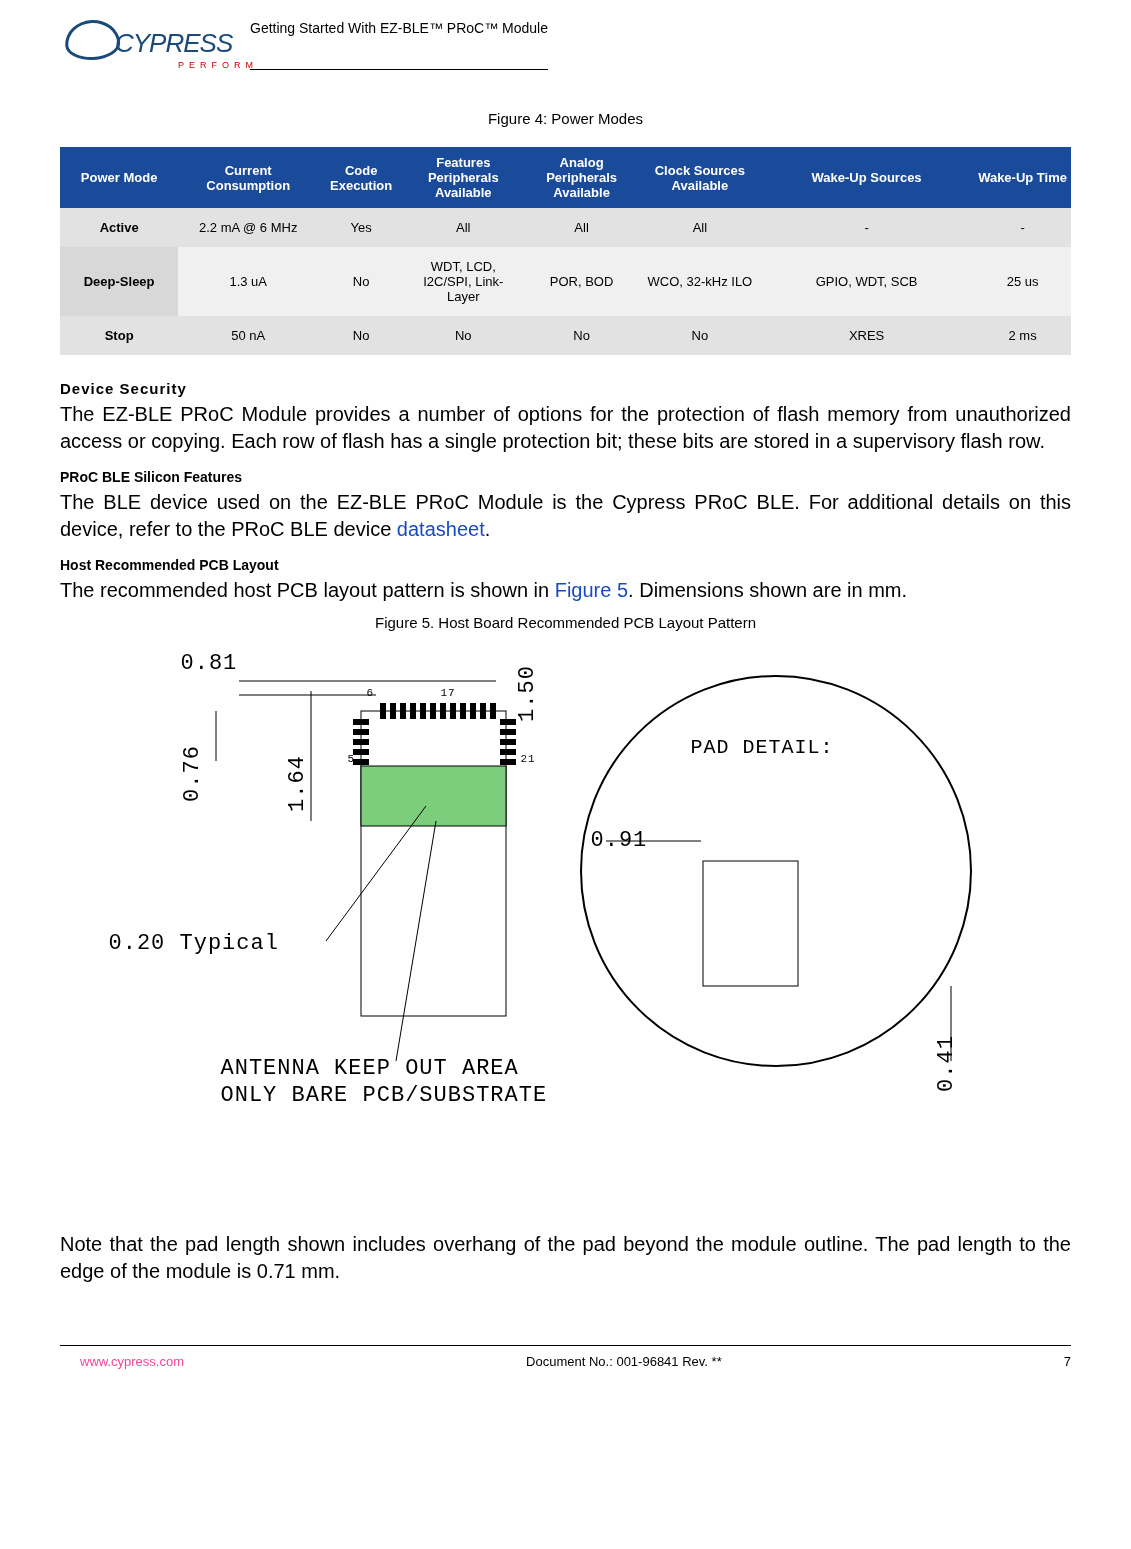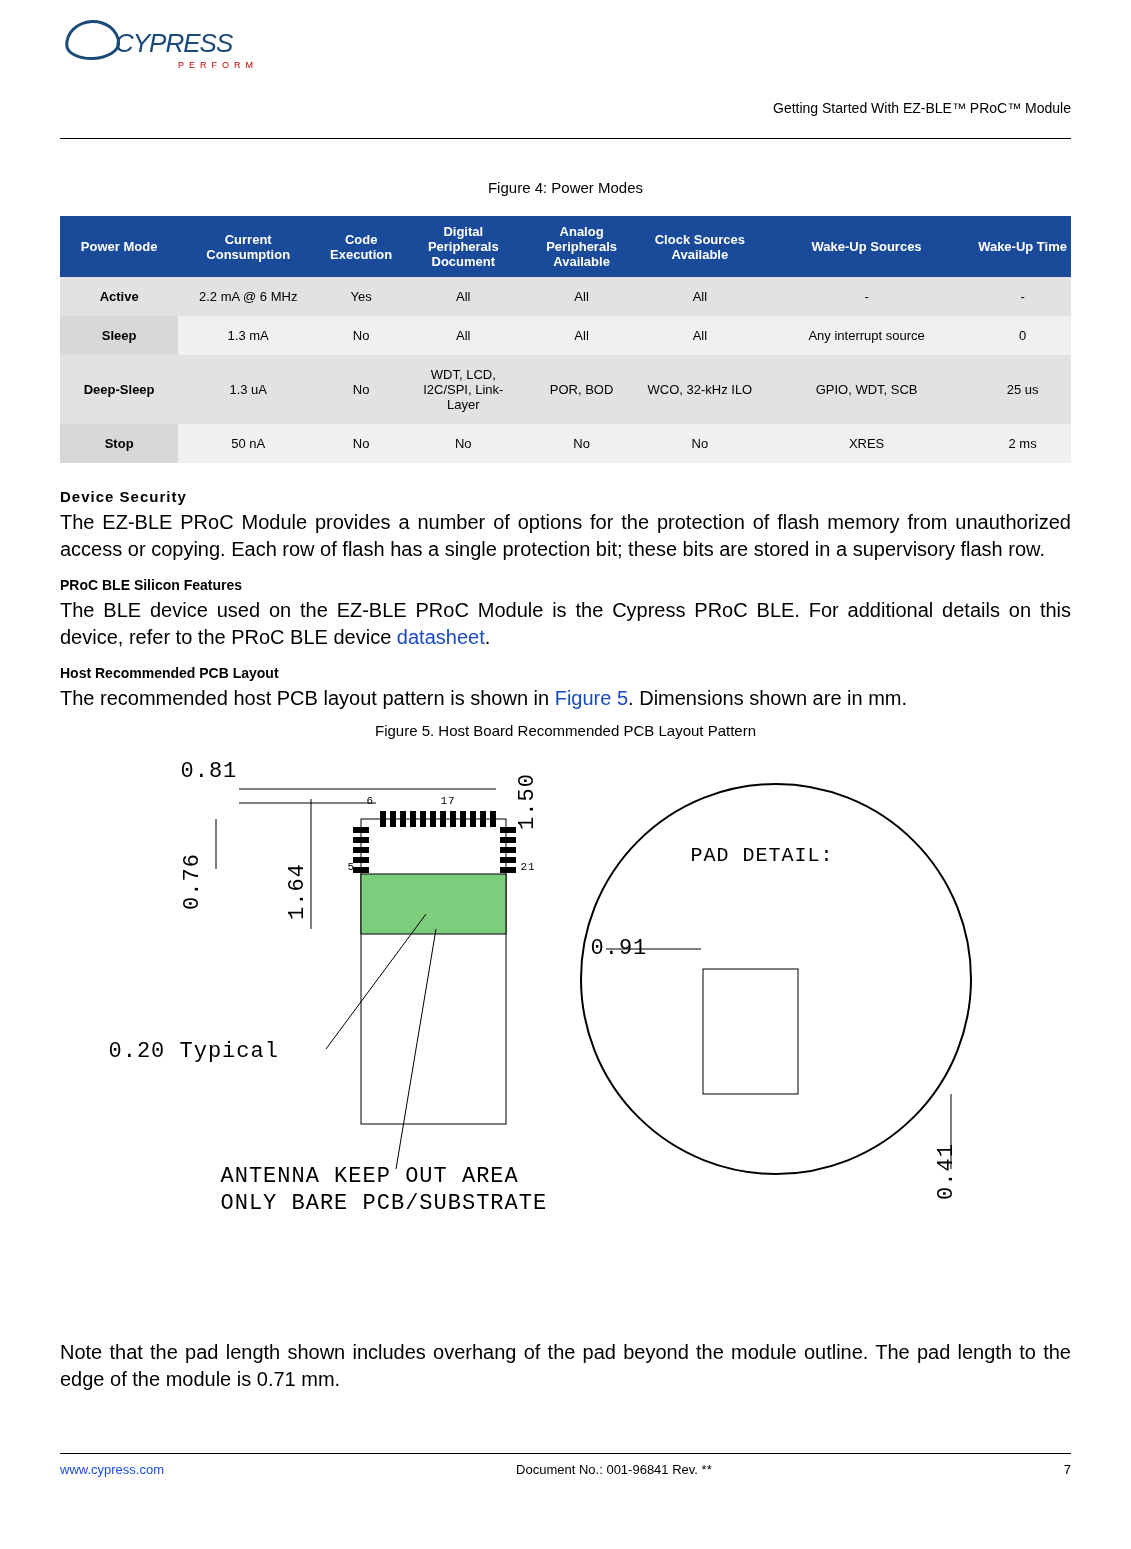--- a/index.html
+++ b/index.html
@@ -4,21 +4,21 @@
 <style>
   * { box-sizing: border-box; margin: 0; padding: 0; }
   body {
     font-family: Arial, Helvetica, sans-serif;
     color: #000;
     width: 1131px;
     margin: 0 auto;
     padding: 20px 60px 20px 60px;
     font-size: 14px;
   }
-  .header { display: flex; flex-direction: column; }
+  .header { display: flex; flex-direction: row; }
   .logo-row { margin-bottom: 25px; }
   .logo {
     width: 190px;
     height: 55px;
     position: relative;
   }
   .logo-oval {
     position: absolute;
     width: 55px; height: 40px;
     border: 3px solid #1a4a7a;
@@ -88,21 +88,21 @@
     font-family: "Courier New", monospace;
   }
   .footer {
     border-top: 1px solid #000;
     margin-top: 60px;
     padding-top: 8px;
     display: flex;
     justify-content: space-between;
     font-size: 13px;
   }
-  .footer a { color: #1d4ed8; text-decoration: none; }
+  .footer a { color: #ec4899; text-decoration: none; margin-left: 20px; }
 
   .fig-text { position: absolute; font-size: 22px; letter-spacing: 1px; color:#000; }
   .thin-line { stroke:#000; stroke-width:1; fill:none; }
   .thick-line { stroke:#000; stroke-width:2; fill:none; }
 
   .col-pm { width: 11%; }
   .col-cc { width: 13%; }
   .col-ce { width: 8%; }
   .col-dp { width: 11%; }
   .col-ap { width: 11%; }
@@ -125,49 +125,39 @@
 </div>
 
 <div class="fig-caption">Figure 4:  Power Modes</div>
 
 <table class="power-table">
   <thead>
     <tr>
       <th class="col-pm">Power Mode</th>
       <th class="col-cc">Current Consumption</th>
       <th class="col-ce">Code Execution</th>
-      <th class="col-dp">Digital Peripherals Document</th>
+      <th class="col-dp">Features Peripherals Available</th>
       <th class="col-ap">Analog Peripherals Available</th>
       <th class="col-cs">Clock Sources Available</th>
       <th class="col-ws">Wake-Up Sources</th>
       <th class="col-wt">Wake-Up Time</th>
     </tr>
   </thead>
   <tbody>
       <tr>
         <td>Active</td>
         <td>2.2 mA @ 6 MHz</td>
         <td>Yes</td>
         <td>All</td>
         <td>All</td>
         <td>All</td>
         <td>-</td>
         <td>-</td>
       </tr>
       <tr>
-        <td>Sleep</td>
-        <td>1.3 mA</td>
-        <td>No</td>
-        <td>All</td>
-        <td>All</td>
-        <td>All</td>
-        <td>Any interrupt source</td>
-        <td>0</td>
-      </tr>
-      <tr>
         <td>Deep-Sleep</td>
         <td>1.3 uA</td>
         <td>No</td>
         <td>WDT, LCD, I2C/SPI, Link-Layer</td>
         <td>POR, BOD</td>
         <td>WCO, 32-kHz ILO</td>
         <td>GPIO, WDT, SCB</td>
         <td>25 us</td>
       </tr>
       <tr>

